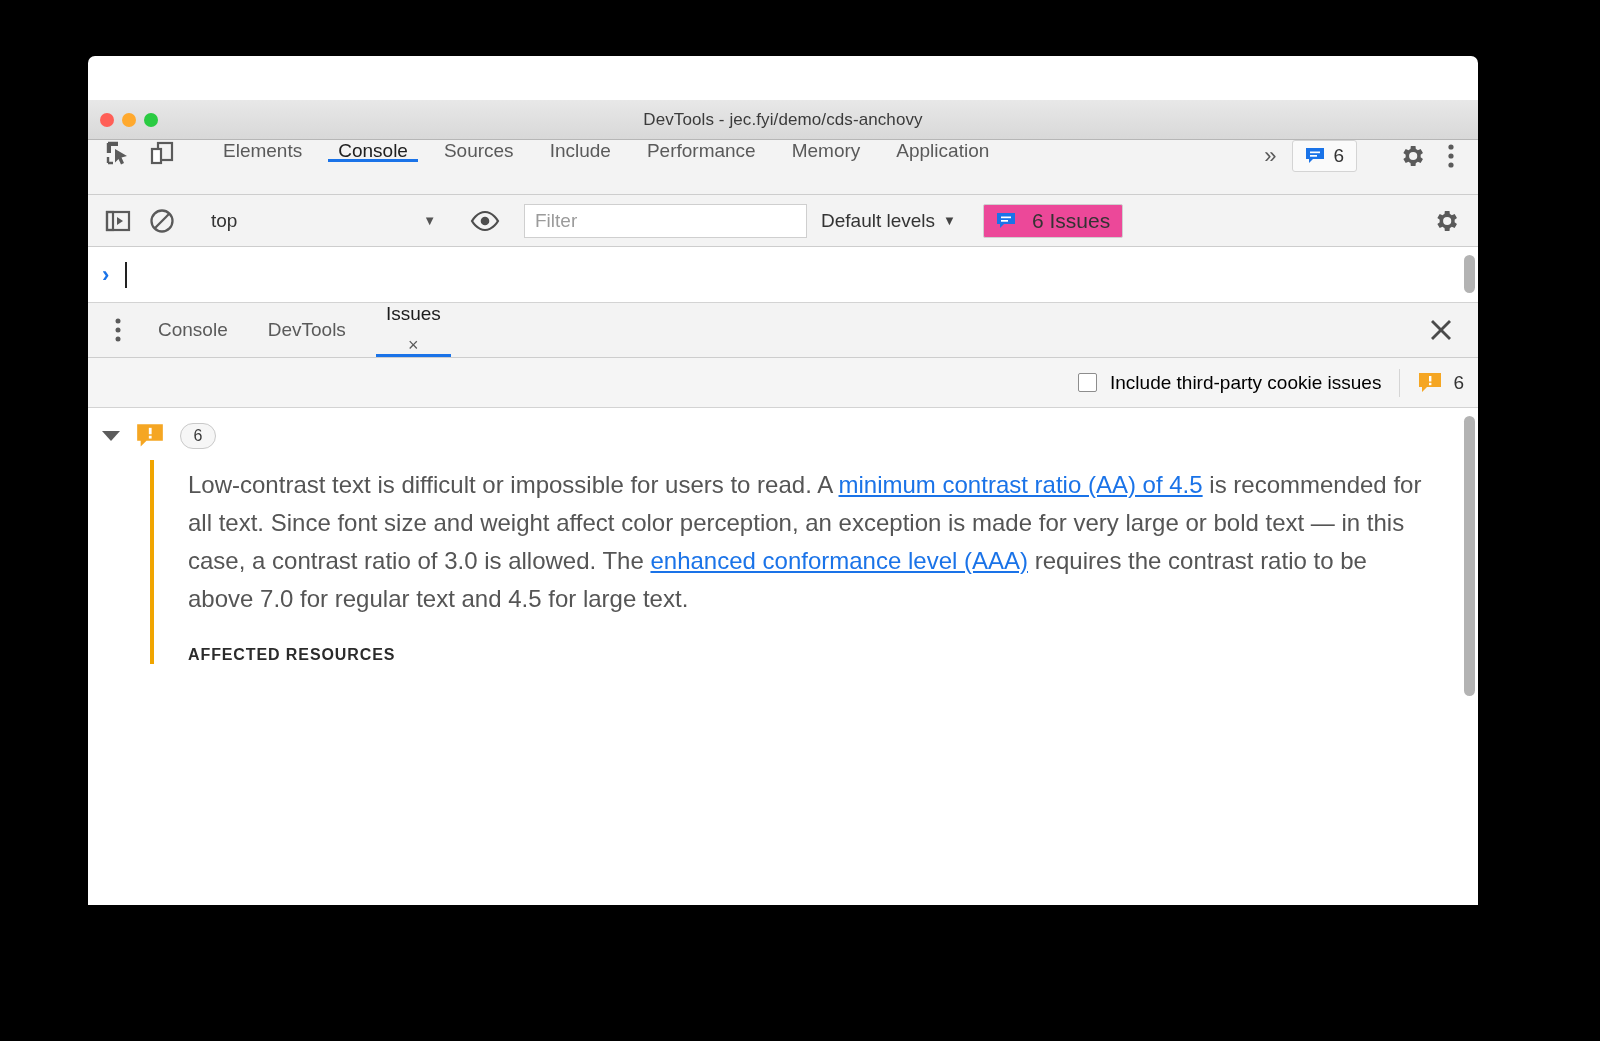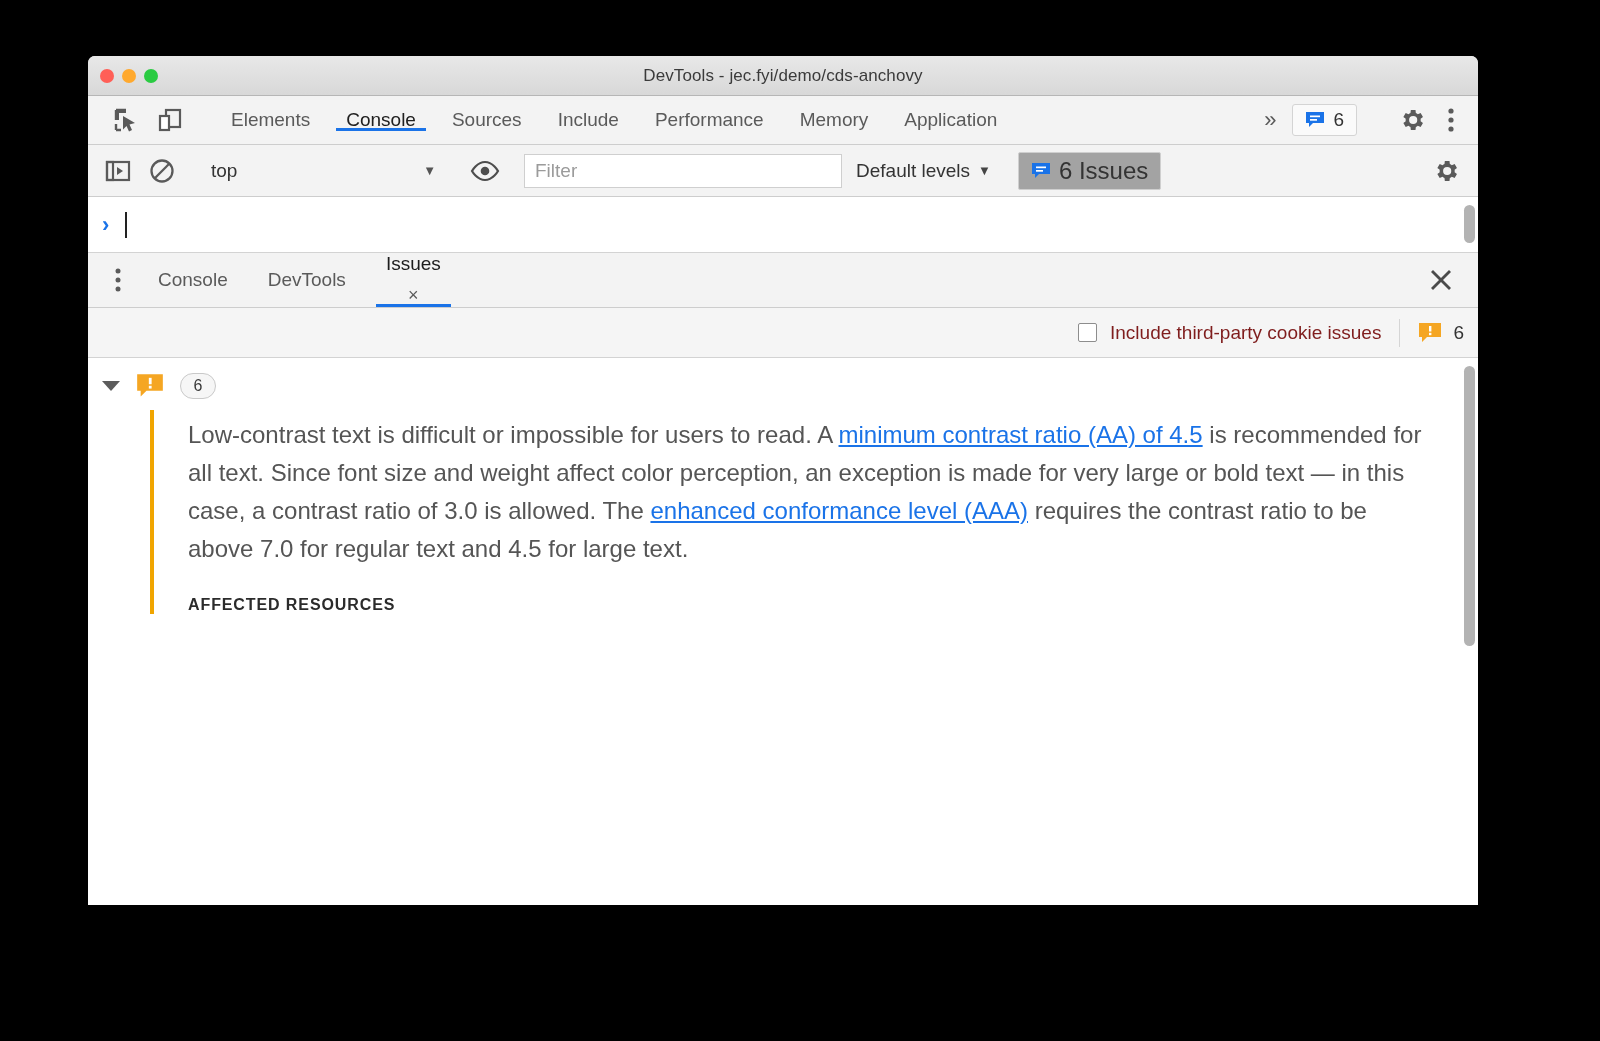--- a/index.html
+++ b/index.html
@@ -20,42 +20,42 @@
     overflow: hidden;
     box-shadow: 0 2px 10px rgba(0,0,0,0.45);
   }
 
   
   #titlebar {
     position: relative;
     height: 40px;
     background: linear-gradient(to bottom, #e8e8e8 0%, #d8d8d8 100%);
     border-bottom: 1px solid #b6b6b6;
-    display: flex; align-items: center; justify-content: center;
+    display: flex; align-items: center; justify-content: center; margin-top: 44px;
   }
   .traffic {
     position: absolute; left: 12px; top: 50%;
     transform: translateY(-50%);
     display: flex; gap: 8px;
   }
   .dot { width: 14px; height: 14px; border-radius: 50%; }
   .dot.red    { background: #ff5f57; }
   .dot.yellow { background: #ffa92e; }
   .dot.green  { background: #2acb42; }
   #window-title {
     font-size: 17px; color: #3b3b3b; letter-spacing: 0.1px;
   }
 
   
   #devtools-tabs {
-    height: 49px;
+    height: 55px;
     background: #f3f3f3;
     border-bottom: 1px solid #cdcdcd;
-    display: flex; align-items: center;
-    padding-left: 16px;
+    display: flex; align-items: flex-start;
+    padding-left: 8px;
   }
   .tb-icon-btn {
     width: 44px; display: flex; align-items: center; justify-content: center;
     cursor: default;
   }
   .vsep { width: 1px; background: #d0d0d0; margin: 12px 10px; }
   .dt-tab {
     display: flex; align-items: center; padding: 0 18px;
     font-size: 19px; color: #5a5a5a; position: relative; white-space: nowrap;
   }
@@ -83,36 +83,36 @@
     display: flex; align-items: center;
     padding: 0 10px 0 8px;
   }
   .ct-btn { width: 44px; height: 44px; display: flex; align-items: center; justify-content: center; }
   .ctx-select {
     display: flex; align-items: center; width: 245px; height: 34px;
     padding: 0 10px; font-size: 19px; color: #333; justify-content: center;
   }
   .ctx-select .caret { margin-left: auto; font-size: 13px; color: #555; }
   #filter-input {
-    width: 318px; height: 34px;
+    width: 283px; height: 34px;
     border: 1px solid #cfcfcf; background: #fff;
     font-size: 19px; color: #333; padding: 0 10px;
     font-family: "Liberation Sans", sans-serif;
   }
   #filter-input::placeholder { color: #9b9b9b; }
   .levels-select {
     display: flex; align-items: center; gap: 8px;
     font-size: 19px; color: #333; padding: 0 14px; height: 34px;
   }
   .levels-select .caret { font-size: 13px; color: #444; }
   .issues-btn {
-    display: flex; align-items: center; gap: 8px;
+    display: flex; align-items: center; gap: 16px;
     border: 1px solid #cfcfcf; border-radius: 2px;
-    padding: 4px 12px; background: #a3a3a3;
-    font-size: 24px; color: #333;
+    padding: 4px 12px; background: #ec4899;
+    font-size: 21px; color: #333;
   }
   #ct-right { margin-left: auto; display: flex; align-items: center; }
 
   
   #console-prompt {
     height: 56px; background: #ffffff;
     border-bottom: 1px solid #d3d3d3;
     display: flex; align-items: center; padding-left: 14px;
     position: relative;
   }
@@ -138,21 +138,21 @@
   .tab-close { font-size: 18px; color: #5a5a5a; }
   #drawer-close { margin-left: auto; display: flex; align-items: center; padding: 0 24px; }
 
   
   #issues-toolbar {
     height: 50px; background: #f5f5f5;
     border-bottom: 1px solid #d3d3d3;
     display: flex; align-items: center; justify-content: flex-end;
     padding-right: 14px; gap: 0;
   }
-  .checkbox-row { display: flex; align-items: center; gap: 13px; font-size: 19px; color: #7f1d1d; }
+  .checkbox-row { display: flex; align-items: center; gap: 13px; font-size: 19px; color: #000000; }
   .cb {
     width: 19px; height: 19px; border: 1px solid #8d8d8d; border-radius: 2px;
     background: #fff;
   }
   .it-sep { width: 1px; height: 28px; background: #d5d5d5; margin: 0 18px; }
   .warn-count { display: flex; align-items: center; gap: 11px; font-size: 19px; color: #333; }
 
   
   #issues-body {
     position: relative;

